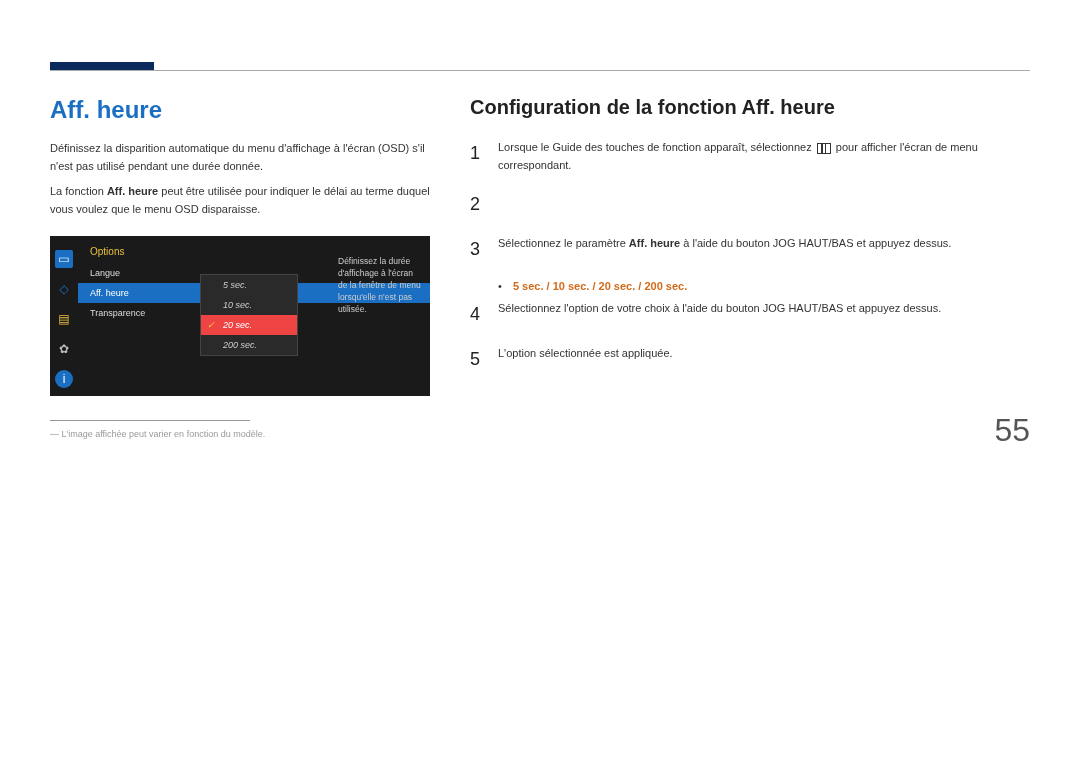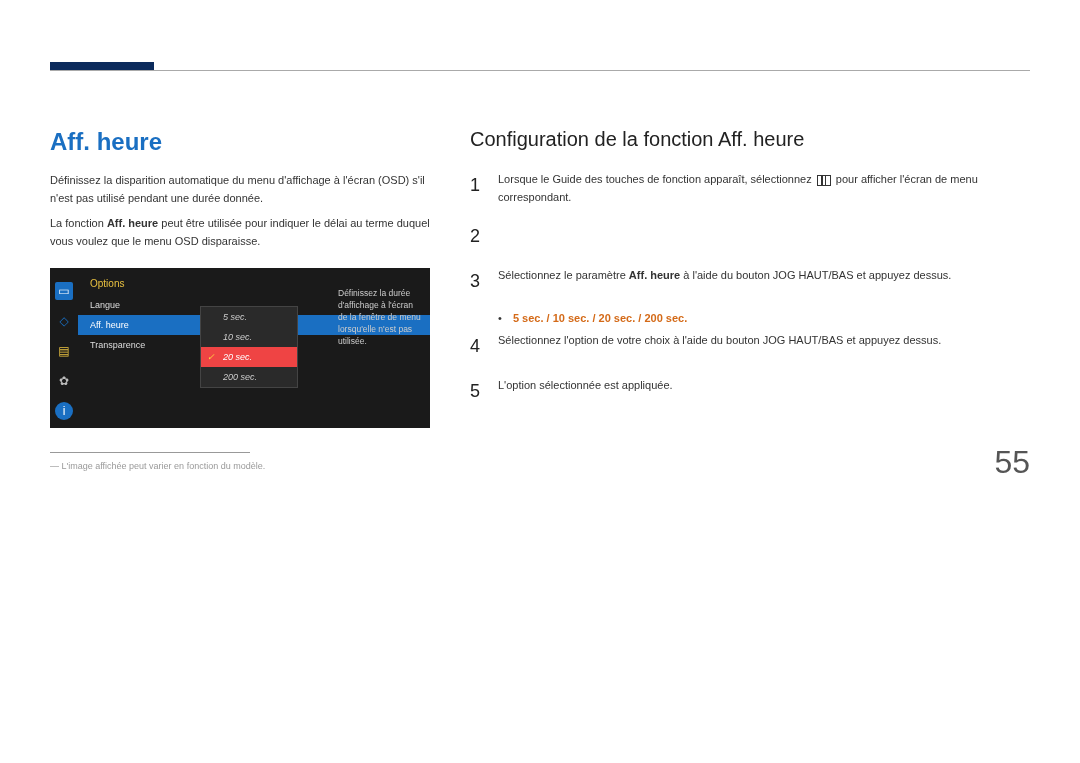--- a/index.html
+++ b/index.html
@@ -4,21 +4,21 @@
 <style>
   * { margin: 0; padding: 0; box-sizing: border-box; }
   body {
     font-family: "Segoe UI", Arial, sans-serif;
     width: 1080px;
     height: 763px;
     background: #fff;
     position: relative;
   }
   .page {
-    padding: 88px 50px 40px 50px;
+    padding: 56px 50px 40px 50px;
     position: relative;
   }
   .header-rule {
     border-top: 1px solid #aaa;
     position: absolute;
     top: 70px;
     left: 50px;
     right: 50px;
   }
   .header-accent {
@@ -39,21 +39,21 @@
 
   .section-heading {
     color: #1a6fc2;
     font-size: 24px;
     font-weight: 600;
     margin-bottom: 16px;
   }
   .section-heading-right {
     color: #222;
     font-size: 20px;
-    font-weight: 400;
+    font-weight: 700;
     margin-bottom: 20px;
   }
   .body-text {
     font-size: 11px;
     color: #333;
     line-height: 1.6;
     margin-bottom: 8px;
   }
   .body-text .bold { font-weight: 700; }
 

